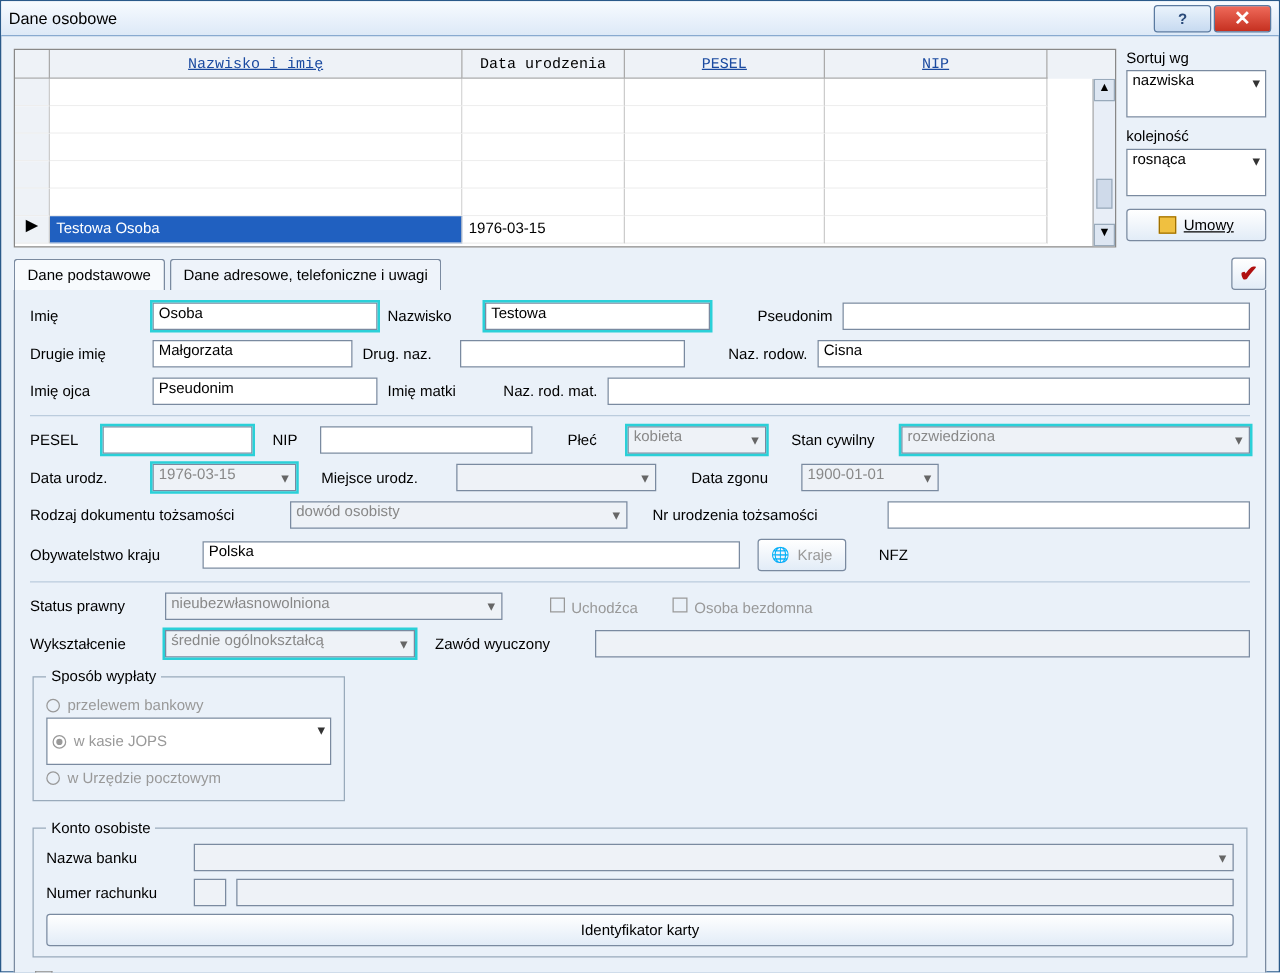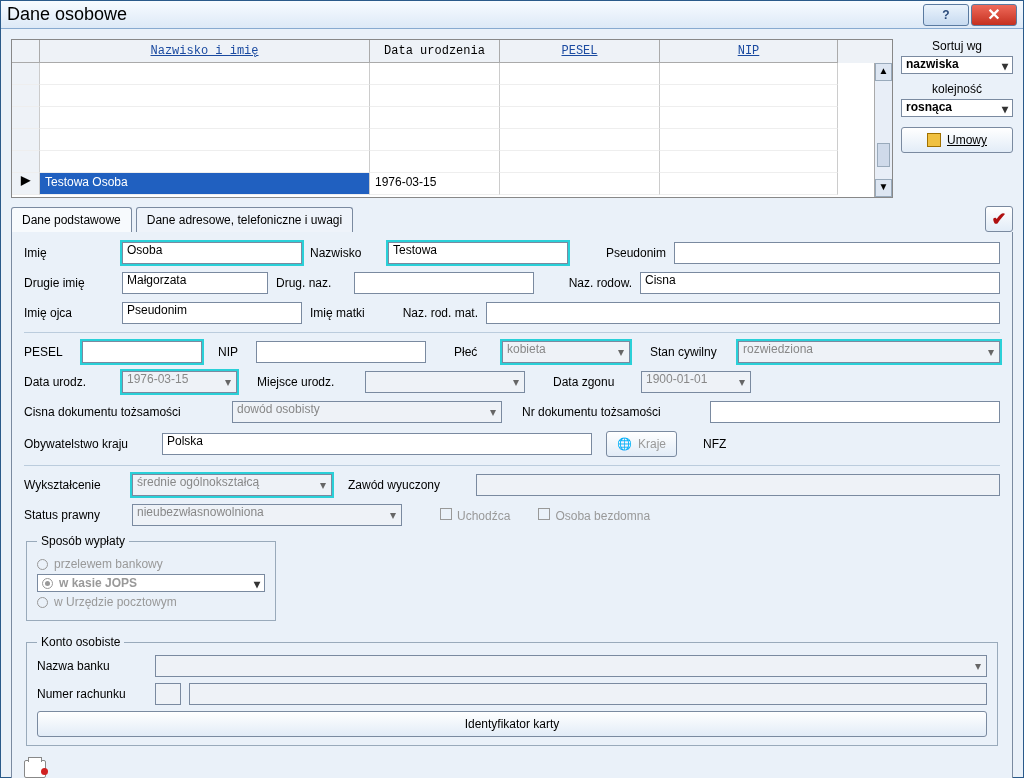--- a/index.html
+++ b/index.html
@@ -1,19 +1,19 @@
 <!DOCTYPE html>
 <html><head>
 <meta charset="utf-8">
 <style>
   * { box-sizing: border-box; font-family: Tahoma, Arial, sans-serif; font-size: 12px; }
   body { margin: 0; background: #d8e4f0; }
   .window { width: 1024px; height: 778px; background: #eaf1f9; border: 1px solid #2a5a8a; position: relative; }
   .titlebar { height: 28px; background: linear-gradient(#f7fbff,#dde9f7); display:flex; align-items:center; padding:0 6px; border-bottom:1px solid #88aad0; }
-  .titlebar-text { flex:1; color:#000; font-size:18px;}
+  .titlebar-text { flex:1; color:#000; font-size:13px;}
   .tb-btn { width:46px; height:22px; margin-left:2px; border:1px solid #5a7aa0; border-radius:3px; display:flex; align-items:center; justify-content:center; }
   .tb-help { background:linear-gradient(#eaf3fc,#c7daf0); color:#2a4a7a; font-weight:bold; }
   .tb-close { background:linear-gradient(#ef6a5a,#c53020); color:#fff; font-weight:bold; font-size:16px; }
   .content { position:absolute; top:28px; left:0; right:0; bottom:0; padding:10px 10px 6px 10px; }
 
   
   .toprow { display:flex; gap:8px; }
   .gridwrap { flex:1; position:relative; }
   .grid { border:1px solid #888; background:#fff; }
   .grid-head { display:flex; background:#eef2f7; }
@@ -24,22 +24,22 @@
   .grid-body { height:134px; position:relative; border-top:0; overflow:hidden; }
   .gridrow { display:flex; height:22px; }
   .gc { border-right:1px solid #ccc; border-bottom:1px solid #eee; padding:2px 5px; background:#fff; overflow:hidden; white-space:nowrap; }
   .gcsel { width:28px; border-right:1px solid #ccc; border-bottom:1px solid #eee; background:#eef2f7; text-align:center; font-weight:bold;}
   .selrow .gc.col1 { background:#2060c0; color:#fff; }
   .vscroll { position:absolute; right:0; top:0; bottom:0; width:18px; background:#e8eef7; border-left:1px solid #aaa;}
   .vscroll .arrow { height:18px; background:#dde6f2; border:1px solid #9ab; text-align:center; line-height:14px; font-size:10px;}
   .vscroll .thumb { position:absolute; top:80px; left:2px; right:2px; height:24px; background:#cfdaea; border:1px solid #9ab;}
 
   .sortpanel { width:112px; }
-  .sortpanel label { display:block; margin-bottom:3px;margin-left:31px; }
-  .sel { width:100%; height:18px; background:#fff; border:1px solid #7a8aa0; padding:0 18px 0 4px; position:relative;font-weight:bold; }
+  .sortpanel label { display:block; margin-bottom:3px; }
+  .sel { width:100%; height:38px; background:#fff; border:1px solid #7a8aa0; padding:0 18px 0 4px; position:relative; }
   .sel::after { content:"▾"; position:absolute; right:4px; top:2px; color:#333; }
   .btn { height:26px; border:1px solid #7a8aa0; background:linear-gradient(#fff,#e2ecf7); border-radius:3px; display:inline-flex; align-items:center; padding:0 10px; gap:6px; cursor:default;}
   .btn.umowy { width:100%; justify-content:center; margin-top:10px;}
   .umowy .ic { width:14px; height:14px; background:#f0c040; border:1px solid #a07000; }
 
   
   .tabs { display:flex; align-items:center; margin-top:8px; gap:4px; }
   .tab { border:1px solid #7a8aa0; border-bottom:none; background:#eef3fa; padding:5px 10px; border-radius:3px 3px 0 0; }
   .tab.active { background:#f7fafd; }
   .tab-check { margin-left:auto; width:28px; height:26px; border:1px solid #7a8aa0; background:linear-gradient(#fff,#e2ecf7); border-radius:3px; display:flex; align-items:center; justify-content:center; color:#b01010; font-size:18px; font-weight:bold;}
@@ -172,21 +172,21 @@
         <span class="lab" style="width:90px">Imię</span>
         <div class="inp hl" style="width:180px">Osoba</div>
         <span class="lab" style="width:70px">Nazwisko</span>
         <div class="inp hl" style="width:180px">Testowa</div>
         <span class="lab" style="width:90px;text-align:right">Pseudonim</span>
         <div class="inp" style="flex:1"></div>
       </div>
 
       <div class="row">
         <span class="lab" style="width:90px">Drugie imię</span>
-        <div class="inp" style="width:146px">Małgorzata</div>
+        <div class="inp" style="width:160px">Małgorzata</div>
         <span class="lab" style="width:70px">Drug. naz.</span>
         <div class="inp" style="width:180px"></div>
         <span class="lab" style="width:90px;text-align:right">Naz. rodow.</span>
         <div class="inp" style="flex:1">Cisna</div>
       </div>
 
       <div class="row">
         <span class="lab" style="width:90px">Imię ojca</span>
         <div class="inp" style="width:180px">Pseudonim</div>
         <span class="lab" style="width:70px">Imię matki</span>
@@ -195,65 +195,65 @@
       </div>
 
       <hr class="div">
 
       <div class="row">
         <span class="lab" style="width:50px">PESEL</span>
         <div class="inp hl" style="width:120px"></div>
         <span class="lab" style="width:30px;margin-left:8px">NIP</span>
         <div class="inp" style="width:170px"></div>
         <span class="lab" style="width:40px;margin-left:20px">Płeć</span>
-        <div class="inp dd hl ro" style="width:128px"><span>kobieta</span></div>
+        <div class="inp dd hl ro" style="width:111px"><span>kobieta</span></div>
         <span class="lab" style="width:80px;margin-left:12px">Stan cywilny</span>
         <div class="inp dd hl ro" style="flex:1"><span>rozwiedziona</span></div>
       </div>
 
       <div class="row">
         <span class="lab" style="width:90px">Data urodz.</span>
         <div class="inp dd hl ro" style="width:115px"><span>1976-03-15</span></div>
         <span class="lab" style="width:100px;margin-left:12px">Miejsce urodz.</span>
         <div class="inp dd ro" style="width:160px"><span></span></div>
         <span class="lab" style="width:80px;margin-left:20px">Data zgonu</span>
         <div class="inp dd ro" style="width:110px"><span>1900-01-01</span></div>
       </div>
 
       <div class="row">
-        <span class="lab" style="width:200px">Cisna dokumentu tożsamości</span>
+        <span class="lab" style="width:200px">Rodzaj dokumentu tożsamości</span>
         <div class="inp dd ro" style="width:270px"><span>dowód osobisty</span></div>
-        <span class="lab" style="width:180px;margin-left:12px">Nr dokumentu tożsamości</span>
+        <span class="lab" style="width:180px;margin-left:12px">Nr urodzenia tożsamości</span>
         <div class="inp" style="flex:1"></div>
       </div>
 
       <div class="row">
         <span class="lab" style="width:130px">Obywatelstwo kraju</span>
         <div class="inp" style="width:430px">Polska</div>
         <div class="btn dis" style="margin-left:6px">
           <span>🌐</span>
           <span style="">Kraje</span>
         </div>
         <span class="lab" style="width:40px;margin-left:18px">NFZ</span>
       </div>
 
       <hr class="div">
 
       <div class="row">
+        <span class="lab" style="width:100px">Status prawny</span>
+        <div class="inp dd ro" style="width:270px"><span>nieubezwłasnowolniona</span></div>
+        <span class="gray" style="margin-left:30px"><span class="chk"></span><span>Uchodźca</span></span>
+        <span class="gray" style="margin-left:20px"><span class="chk"></span><span>Osoba bezdomna</span></span>
+      </div>
+
+      <div class="row">
         <span class="lab" style="width:100px">Wykształcenie</span>
         <div class="inp dd hl ro" style="width:200px"><span>średnie ogólnokształcą</span></div>
         <span class="lab" style="width:120px;margin-left:8px">Zawód wyuczony</span>
         <div class="inp ro" style="flex:1"></div>
-      </div>
-
-      <div class="row">
-        <span class="lab" style="width:100px">Status prawny</span>
-        <div class="inp dd ro" style="width:270px"><span>nieubezwłasnowolniona</span></div>
-        <span class="gray" style="margin-left:30px"><span class="chk"></span><span>Uchodźca</span></span>
-        <span class="gray" style="margin-left:20px"><span class="chk"></span><span>Osoba bezdomna</span></span>
       </div>
 
       <div class="row" style="align-items:stretch; gap:14px;flex-direction:column;">
         <fieldset style="width:250px">
           <legend>Sposób wypłaty</legend>
           <div class="radio">
               <span class="o"></span>
               <span>przelewem bankowy</span>
             </div>
           <div class="radio sel">

